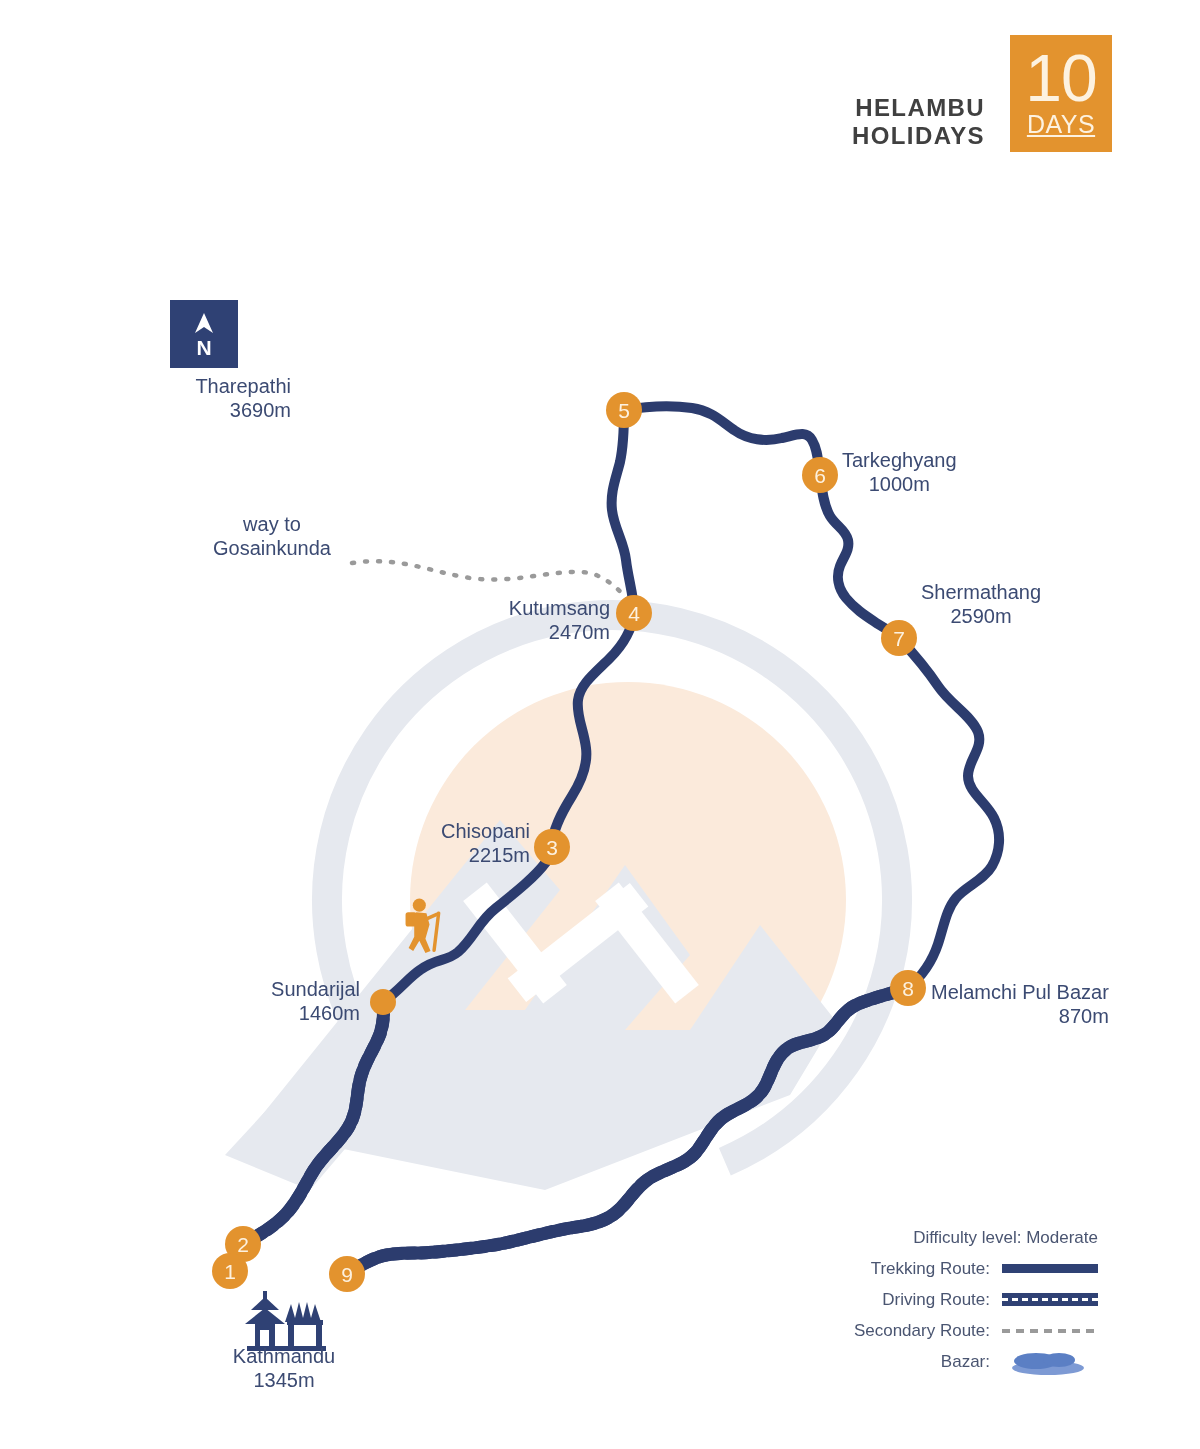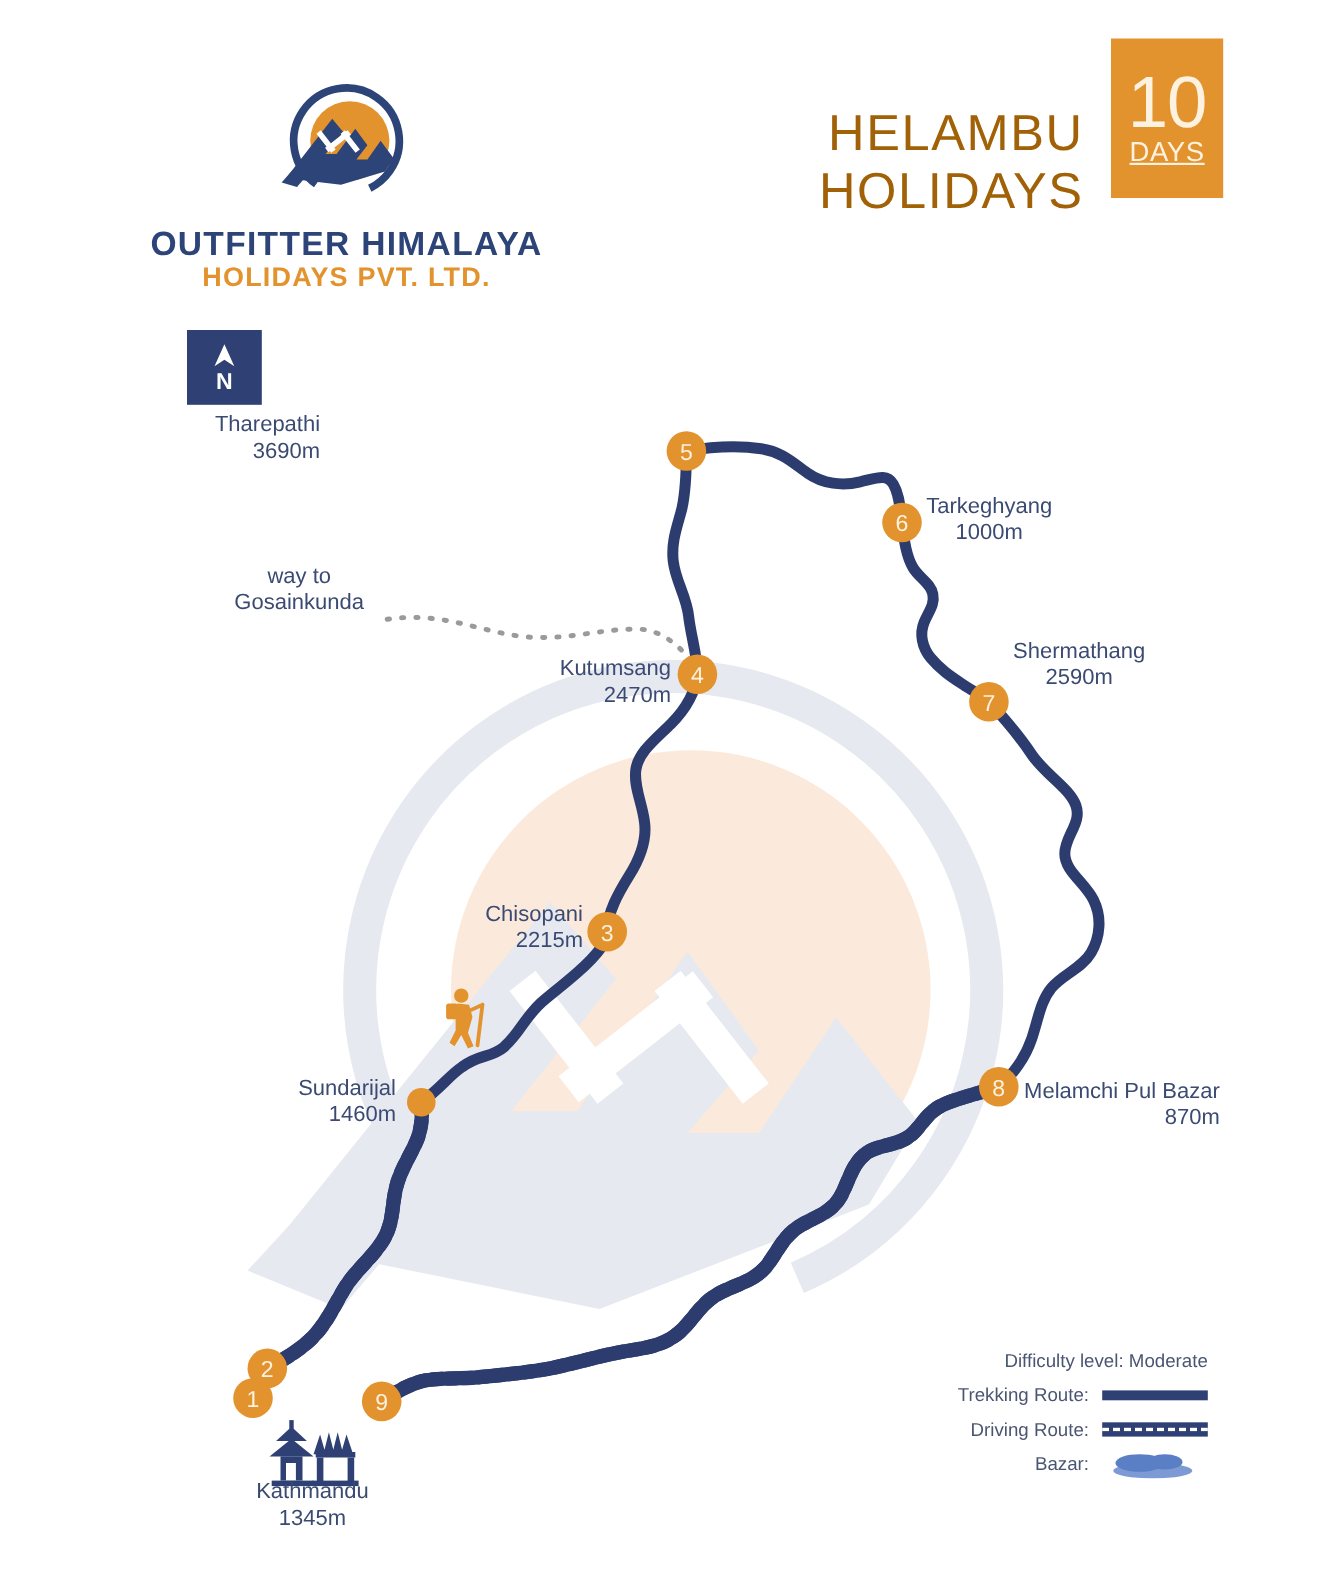--- a/index.html
+++ b/index.html
@@ -60,30 +60,30 @@
     top: 88px;
     display: flex;
     align-items: flex-start;
   }
   #title-text {
     text-align: right;
     padding-right: 25px;
     padding-top: 6px;
   }
   .title-line {
-    font-size: 46px;
-    font-weight: normal;
+    font-size: 24px;
+    font-weight: bold;
     letter-spacing: 1.4px;
-    color: #a16207;
+    color: #404040;
     line-height: 1.16;
   }
   #days-badge {
     background: #e3932e;
     width: 102px;
-    height: 145px;
+    height: 117px;
     margin-top: -53px;
     display: flex;
     flex-direction: column;
     align-items: center;
     justify-content: center;
     color: #fdf2e0;
   }
   #days-number {
     font-size: 66px;
     line-height: 0.92;
@@ -181,38 +181,20 @@
     background: repeating-linear-gradient(to right,
       #9a9a9a 0px, #9a9a9a 8px, transparent 8px, transparent 14px);
   }
   .sw-lake { width: 96px; height: 26px; }
 </style>
 </head>
 <body>
 
 <div id="header">
 
-  <div id="logo-block">
-    <svg id="logo-mark" viewBox="0 0 130 130">
-      <circle cx="65" cy="58" r="48" fill="none" stroke="#2c4478" stroke-width="7" stroke-dasharray="250 52" transform="rotate(125 65 58)"></circle>
-      <circle cx="68" cy="58" r="36" fill="#e3932e"></circle>
-      <g fill="#2c4478">
-        <path d="M10 92 L52 38 L62 50 L46 70 L56 70 L73 47 L84 62 L74 75 L84 75 L96 58 L108 74
-                 L100 86 L60 98 Z"></path>
-        <path d="M6 96 L36 62 L44 72 L20 100 Z"></path>
-      </g>
-      <g fill="#ffffff">
-        <rect x="44" y="48" width="5" height="22" transform="rotate(-38 46 59)"></rect>
-        <rect x="66" y="48" width="5" height="22" transform="rotate(-38 68 59)"></rect>
-        <rect x="44" y="56" width="26" height="5" transform="rotate(-38 57 58)"></rect>
-      </g>
-    </svg>
-    <div id="logo-name">OUTFITTER HIMALAYA</div>
-    <div id="logo-sub">HOLIDAYS PVT. LTD.</div>
-  </div>
 
   <div id="title-block">
     <div id="title-text">
       <div class="title-line">HELAMBU</div>
       <div class="title-line">HOLIDAYS</div>
     </div>
     <div id="days-badge">
       <div id="days-number">10</div>
       <div id="days-label">DAYS</div>
     </div>
@@ -449,20 +431,26 @@
 
   <div class="legend-row">
     <div class="legend-text">Driving Route:</div>
     <div class="legend-swatch">
       <div class="sw-drive">
         <div class="sw-drive-inner"></div>
       </div>
     </div>
   </div>
 
+  <div class="legend-row">
+    <div class="legend-text">Secondary Route:</div>
+    <div class="legend-swatch">
+      <div class="sw-secondary"></div>
+    </div>
+  </div>
 
   <div class="legend-row">
     <div class="legend-text">Bazar:</div>
     <div class="legend-swatch">
       <svg class="sw-lake" viewBox="0 0 96 26">
         <ellipse cx="46" cy="19" rx="36" ry="7" fill="#7d9ad4"></ellipse>
         <ellipse cx="34" cy="12" rx="22" ry="8" fill="#5b7fc4"></ellipse>
         <ellipse cx="57" cy="11" rx="16" ry="7" fill="#5b7fc4"></ellipse>
       </svg>
     </div>

